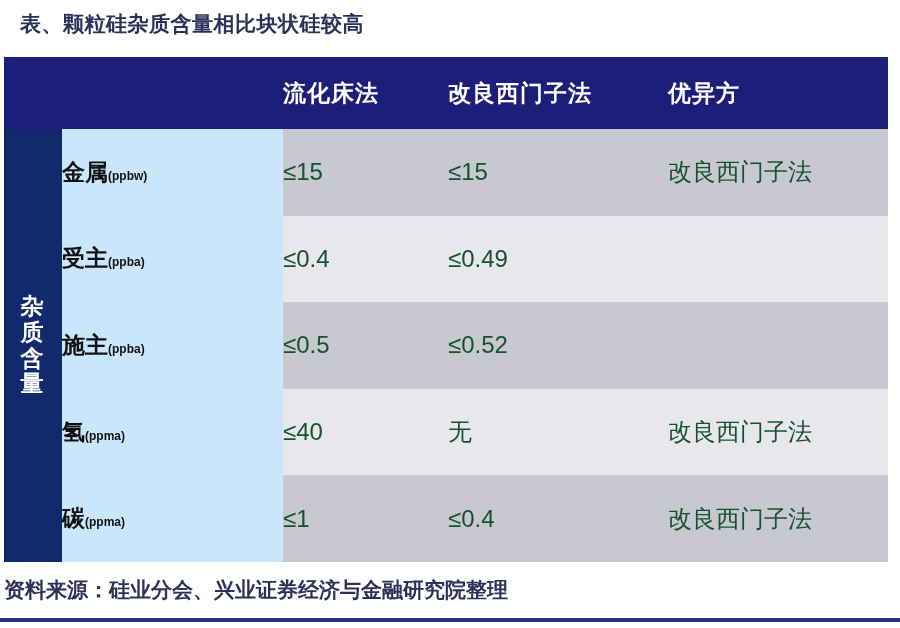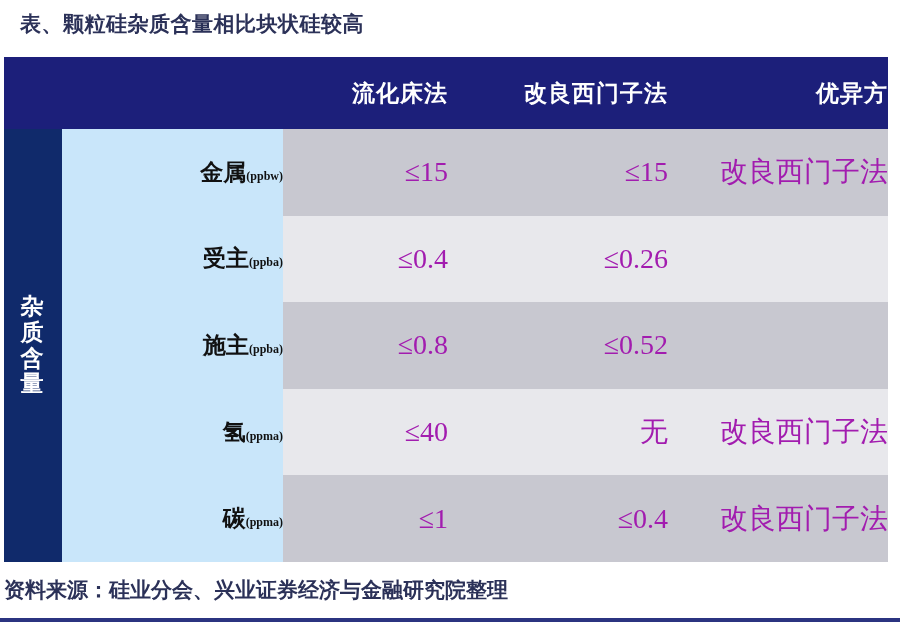--- a/index.html
+++ b/index.html
@@ -47,23 +47,22 @@
   #impurity-table col.c-item    { width: 221px; }
   #impurity-table col.c-fbr     { width: 165px; }
   #impurity-table col.c-siemens { width: 220px; }
   #impurity-table col.c-better  { width: 220px; }
 
   #impurity-table th,
   #impurity-table td {
     padding: 0;
     margin: 17px;
     border: 0;
-    text-align: right;
+    text-align: left;
     vertical-align: middle;
-    font-family: Liberation Serif, serif;
   }
 
   
   thead tr { height: 72px; }
   thead th {
     background: #1c1f7a;
     color: #ffffff;
     font-size: 23px;
     font-weight: bold;
     letter-spacing: 1px;
@@ -101,22 +100,22 @@
     font-weight: bold;
     border-right: 2px solid #ffffff;
     border-bottom: 2px solid #ffffff;
   }
   td.item-cell .unit {
     font-size: 12px;
     font-weight: bold;
   }
 
   td.val-cell {
-    font-size: 28px;
-    color: #a21caf;
+    font-size: 24px;
+    color: #14532d;
     border-right: 2px solid #ffffff;
     border-bottom: 2px solid #ffffff;
   }
   td.val-cell.last-col { border-right: 0; }
 
   
   tr.shade-dark td.val-cell { background: #c8c8d0; }
   tr.shade-light td.val-cell { background: #e8e8ec; }
 
   tbody tr:last-child td.item-cell,
@@ -178,26 +177,26 @@
           </div>
         </td>
         <td class="item-cell"><span>金属</span><span class="unit">(ppbw)</span></td>
         <td class="val-cell">≤15</td>
         <td class="val-cell">≤15</td>
         <td class="val-cell last-col">改良西门子法</td>
       </tr>
       <tr class="shade-light">
         <td class="item-cell"><span>受主</span><span class="unit">(ppba)</span></td>
         <td class="val-cell">≤0.4</td>
-        <td class="val-cell">≤0.26</td>
+        <td class="val-cell">≤0.49</td>
         <td class="val-cell last-col"></td>
       </tr>
       <tr class="shade-dark">
         <td class="item-cell"><span>施主</span><span class="unit">(ppba)</span></td>
-        <td class="val-cell">≤0.8</td>
+        <td class="val-cell">≤0.5</td>
         <td class="val-cell">≤0.52</td>
         <td class="val-cell last-col"></td>
       </tr>
       <tr class="shade-light">
         <td class="item-cell"><span>氢</span><span class="unit">(ppma)</span></td>
         <td class="val-cell">≤40</td>
         <td class="val-cell">无</td>
         <td class="val-cell last-col">改良西门子法</td>
       </tr>
       <tr class="shade-dark">

